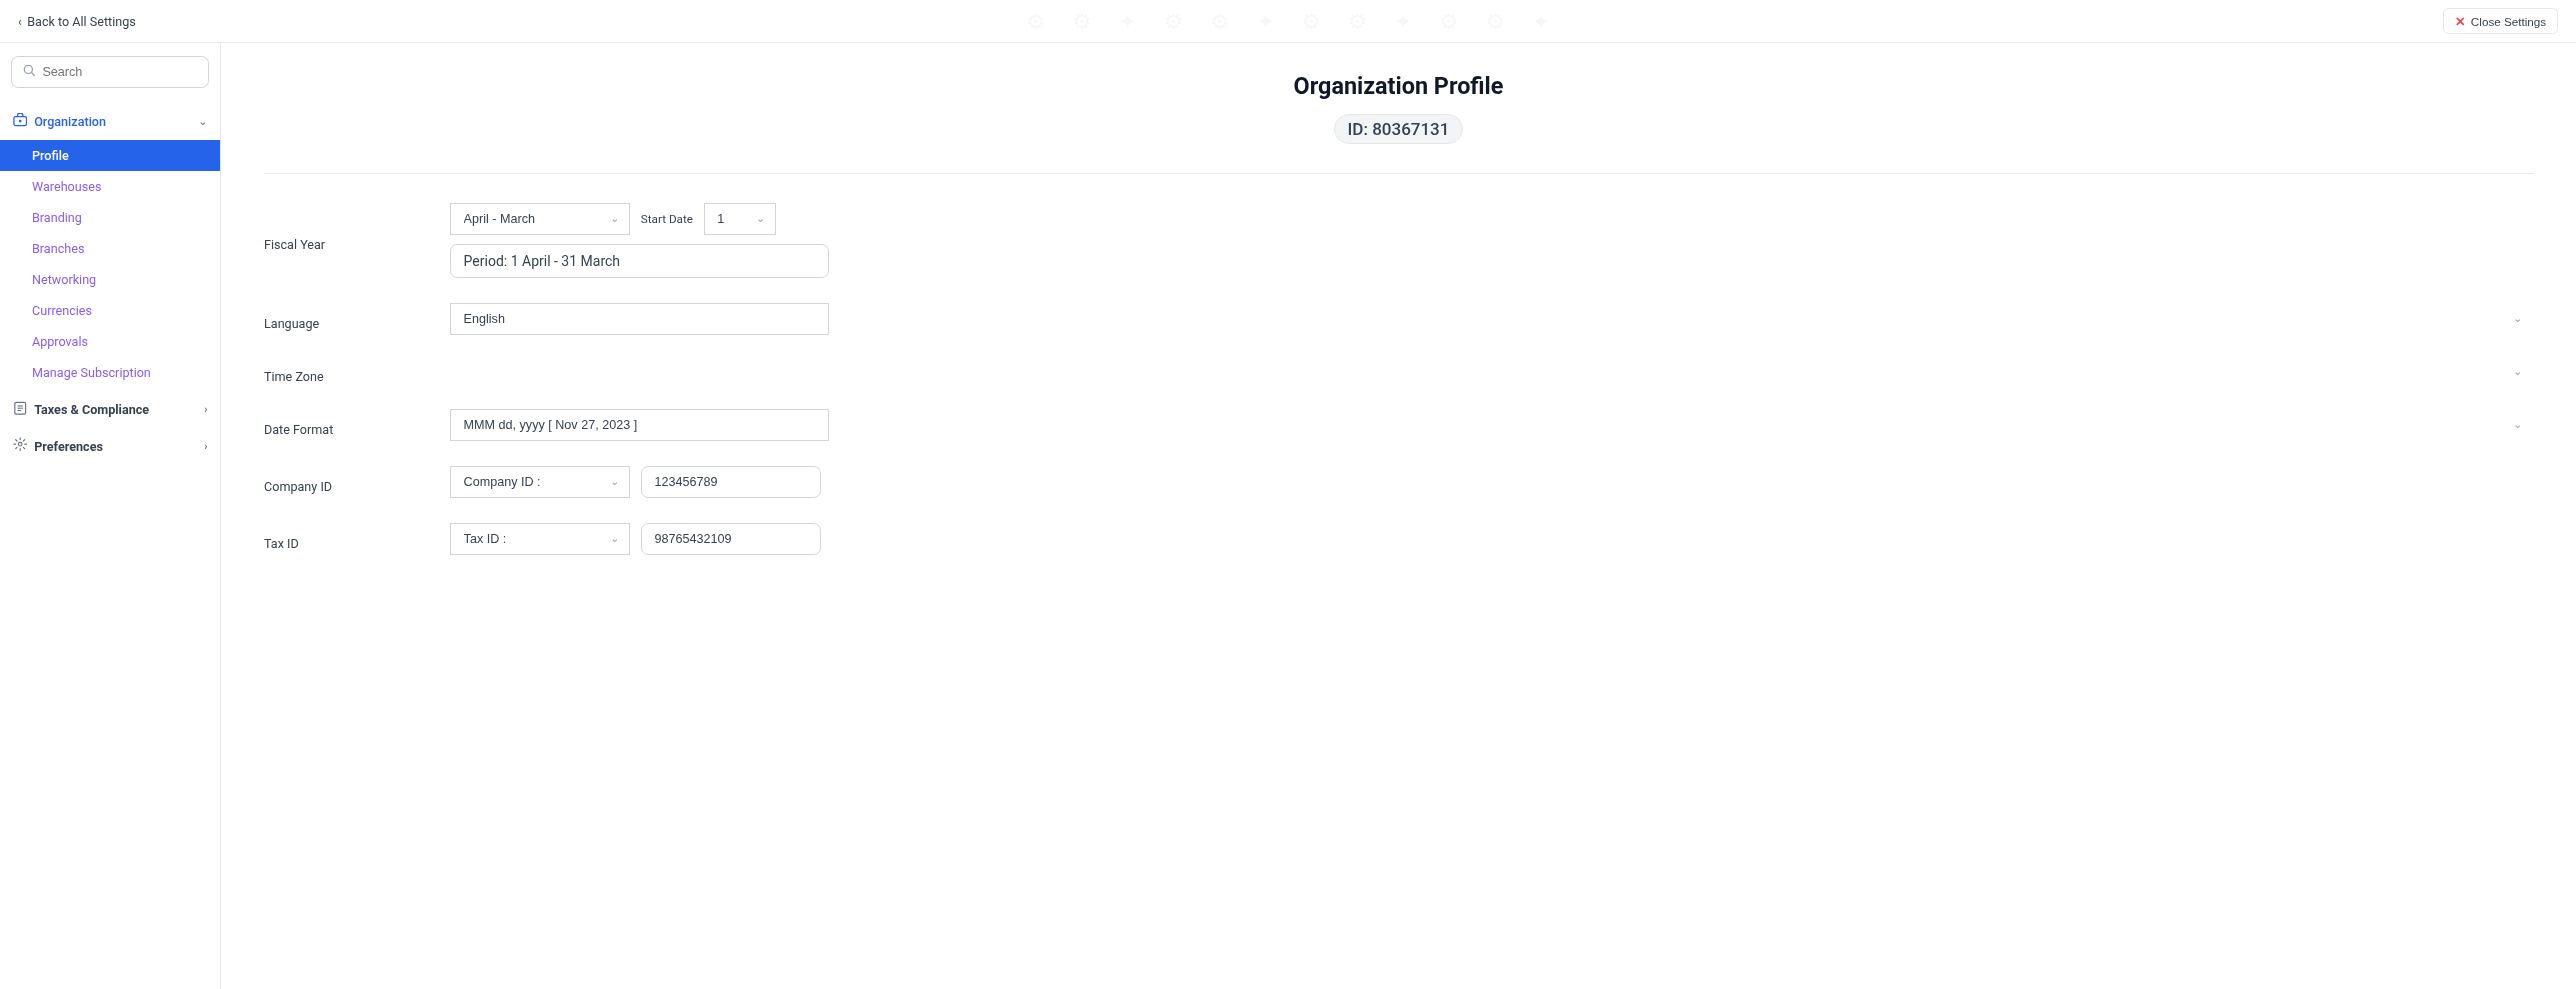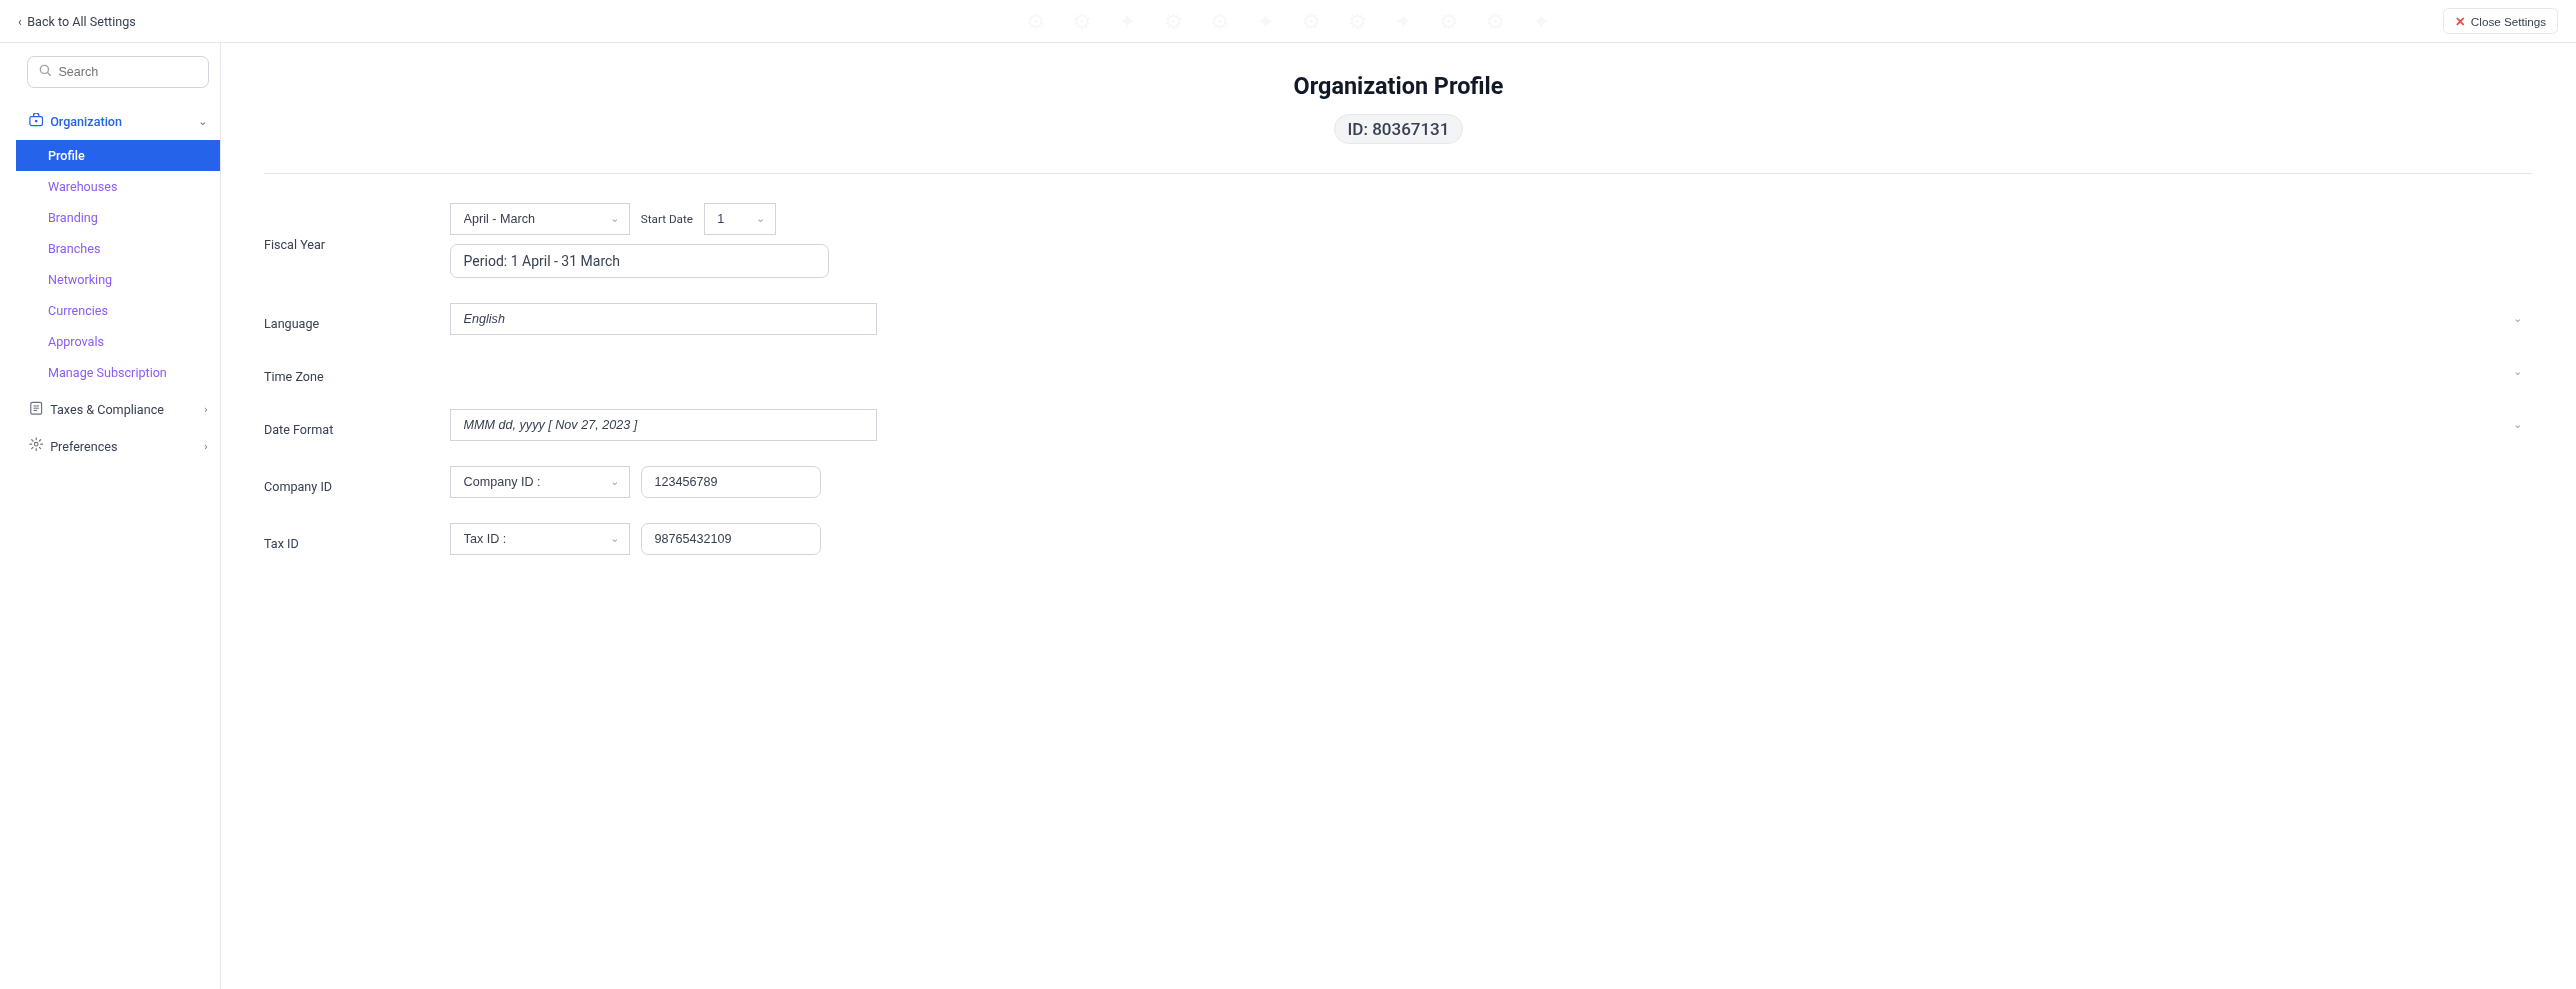--- a/index.html
+++ b/index.html
@@ -76,21 +76,20 @@
 
     
     .sidebar {
       width: 221px;
       background: #fff;
       border-right: 0.9px solid #e5e7eb;
       flex-shrink: 0;
       display: flex;
       flex-direction: column;
       overflow-y: auto;
-      padding-left: 16px;
     }
 
     .search-box {
       margin: 12.6px 10.8px;
       display: flex;
       align-items: center;
       gap: 7.2px;
       border: 0.9px solid #d1d5db;
       border-radius: 7.2px;
       padding: 7.2px 10.8px;
@@ -157,21 +156,21 @@
     }
 
     .sidebar-group {
       display: flex;
       align-items: center;
       justify-content: space-between;
       padding: 9px 12.6px;
       cursor: pointer;
       color: #374151;
       font-size: 12.6px;
-      font-weight: 400;
+      font-weight: 700;
       gap: 29px;
     }
 
     .sidebar-group .group-left {
       display: flex;
       align-items: center;
       gap: 7.2px;
     }
 
     .sidebar-group-icon2 {
@@ -258,22 +257,21 @@
       border-radius: 0;
       padding: 8px 32px 8px 12.6px;
       font-size: 12.6px;
       color: #374151;
       background: #fff;
       cursor: pointer;
       outline: none;
     }
 
     .select-field.wide {
-      width: 427px;
-      font-style: italic;
+      width: 379px;
     }
 
     .select-field.fiscal {
       width: 180px;
     }
 
     .select-field.start-date {
       width: 72px;
     }
 

